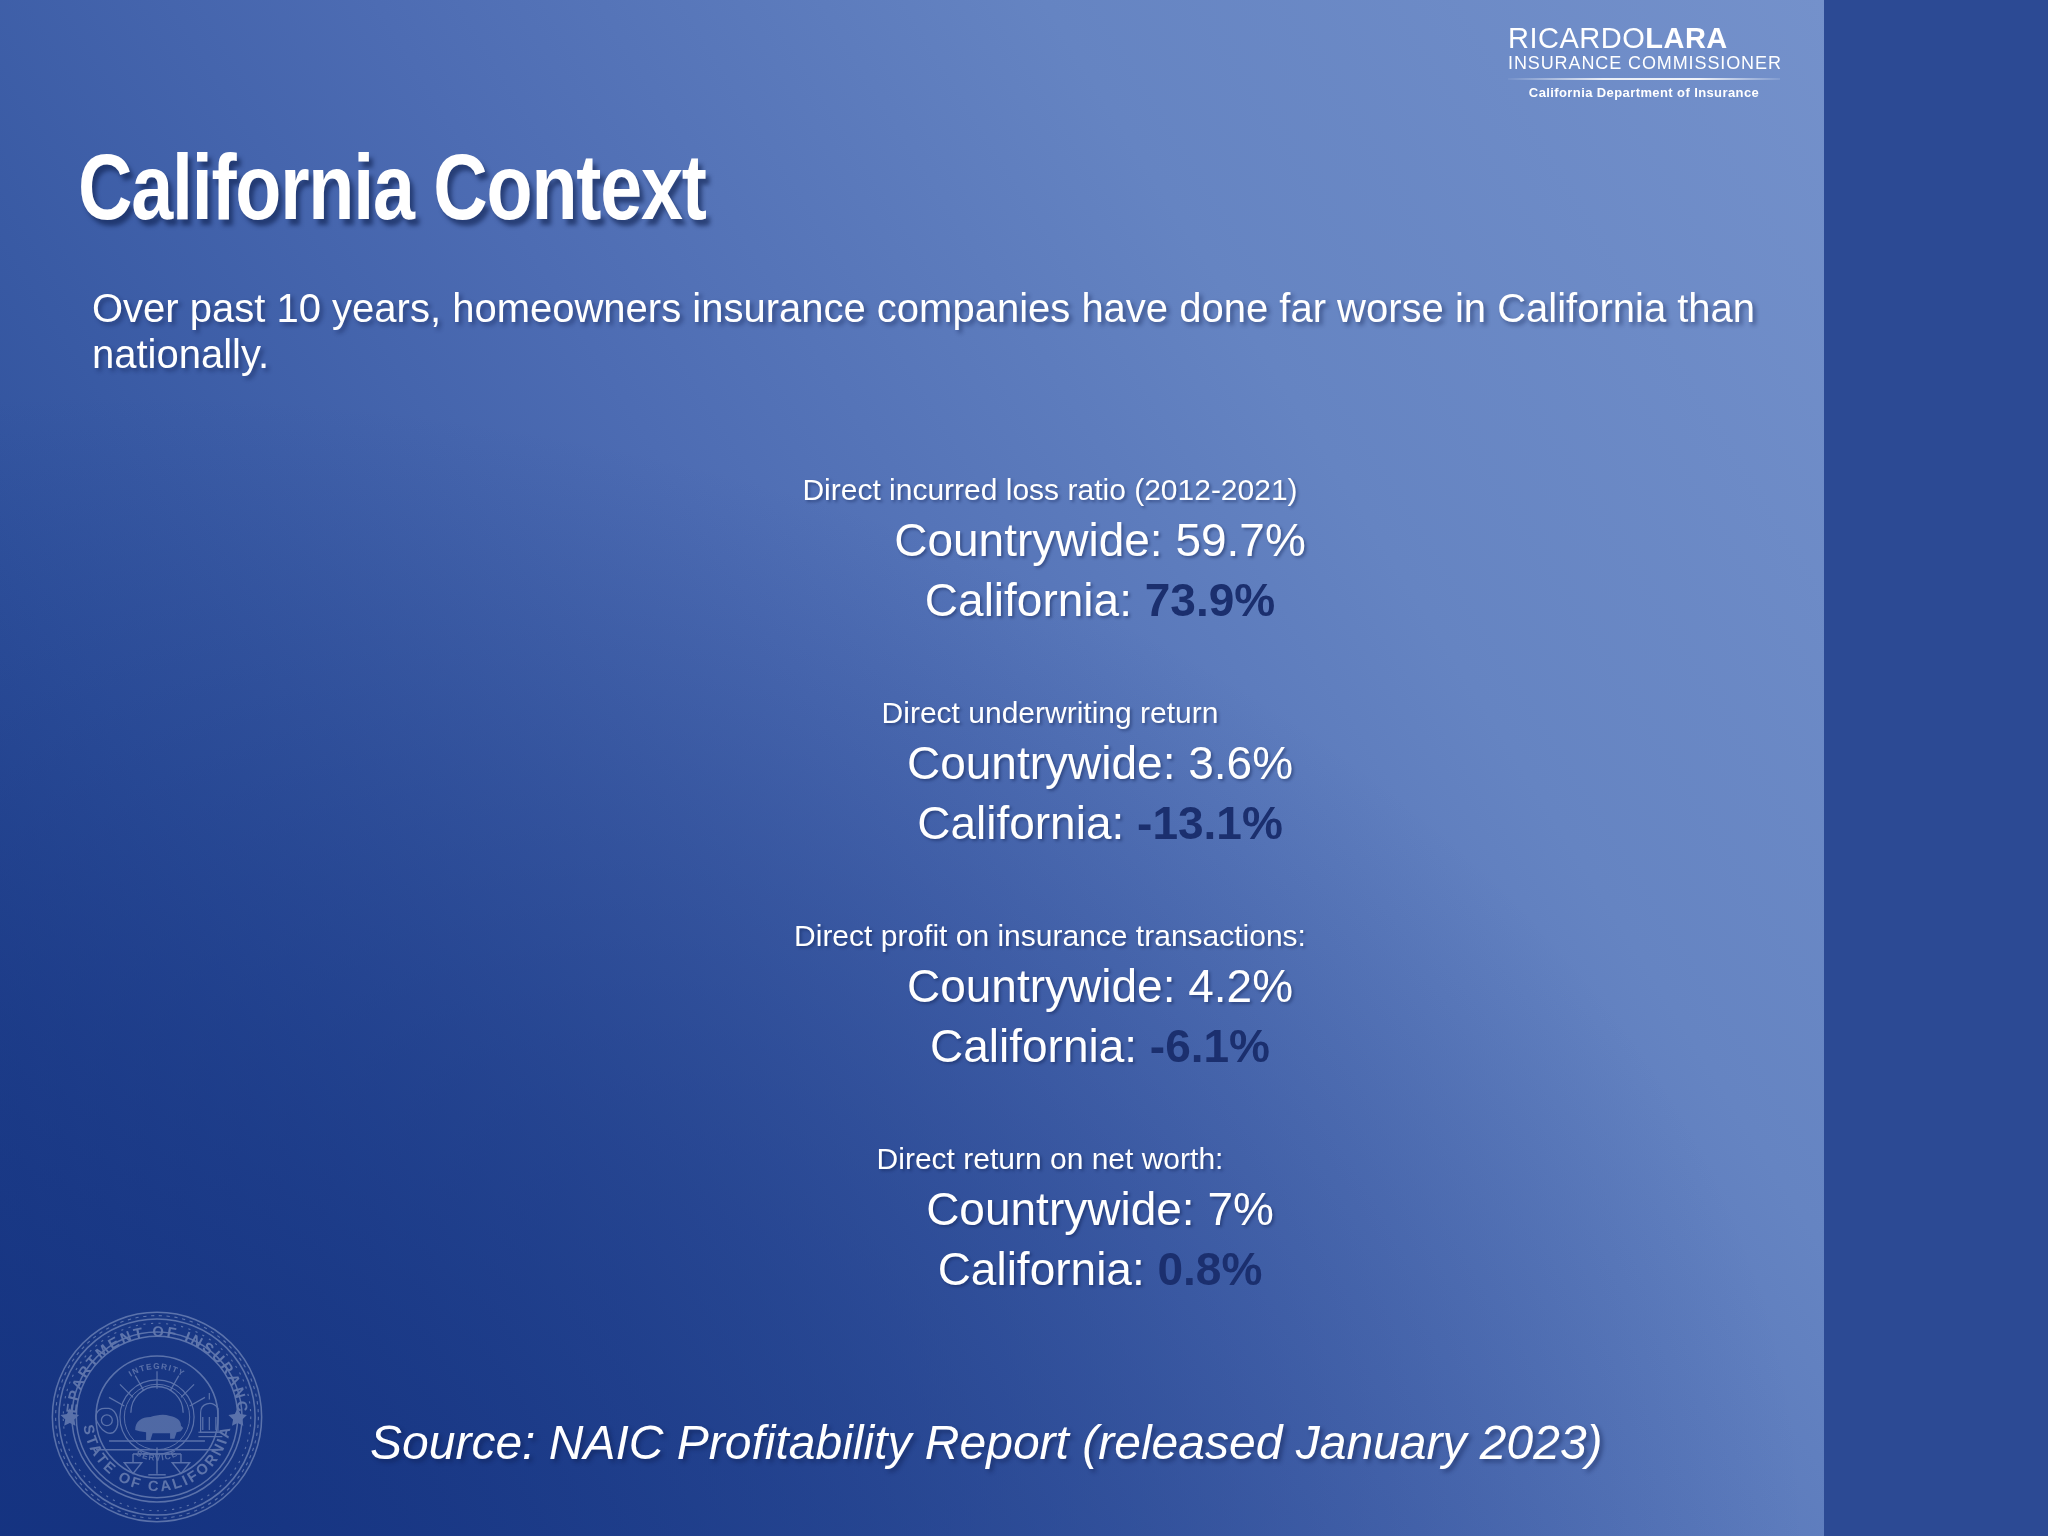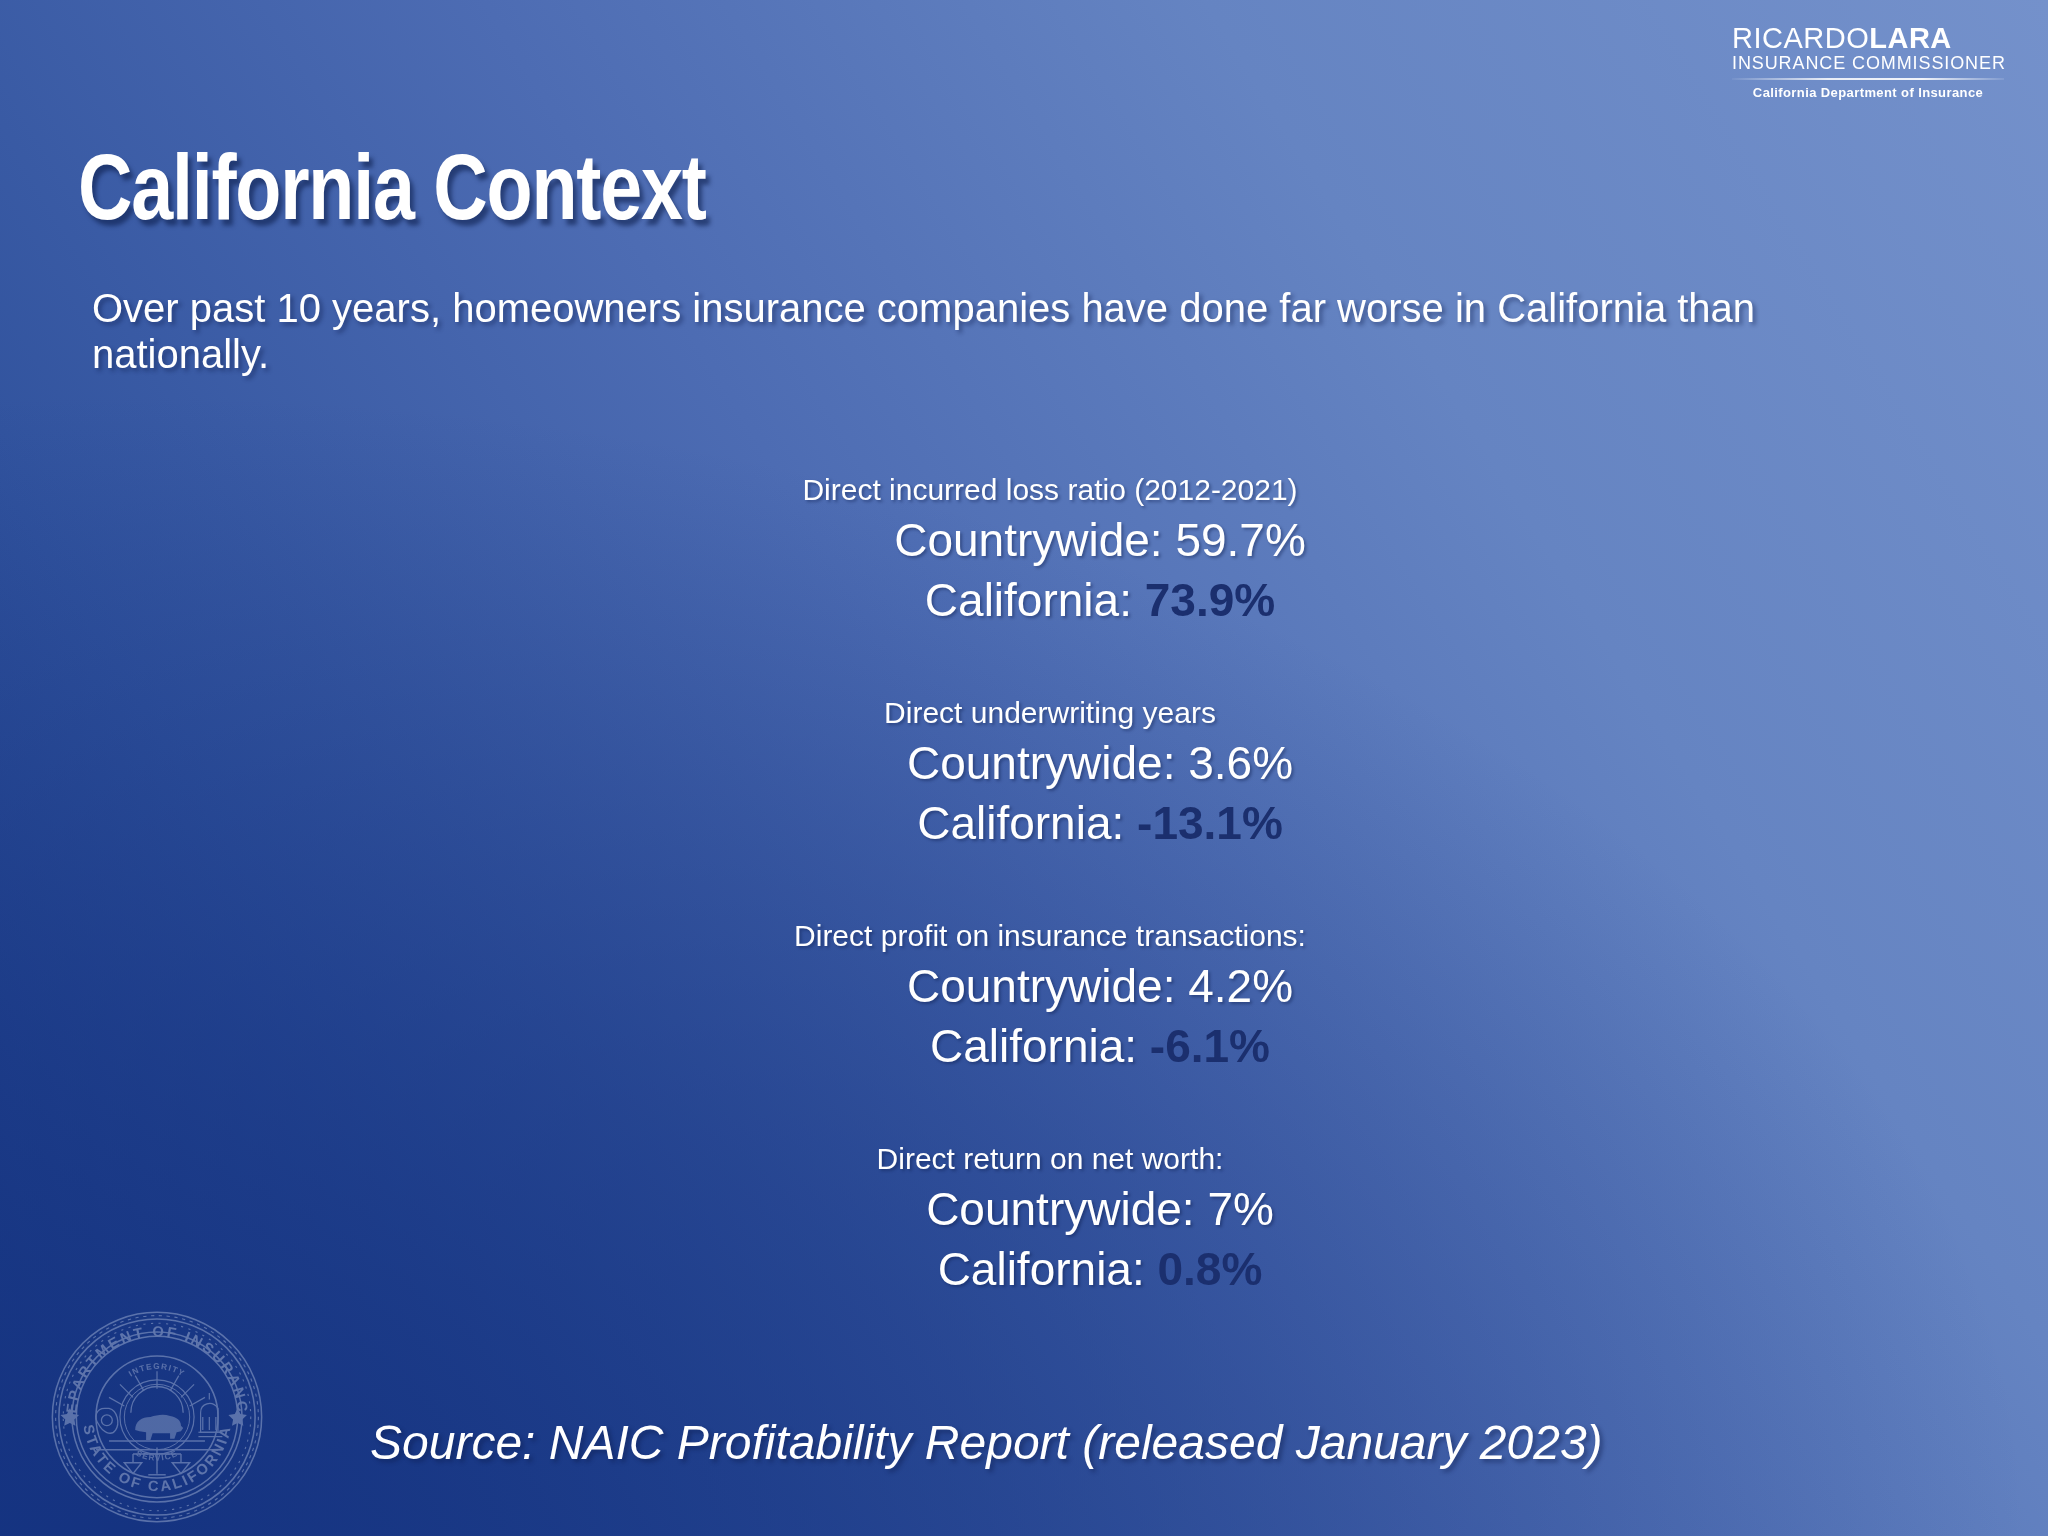--- a/index.html
+++ b/index.html
@@ -2,21 +2,21 @@
 <html><head>
 <meta charset="utf-8">
 <style>
   html, body {
     margin: 0;
     padding: 0;
     background: #2c4a94;
   }
   #slide {
     position: relative;
-    width: 2048px;
+    width: 1824px;
     height: 1536px;
     overflow: hidden;
     font-family: "Liberation Sans", sans-serif;
     
     background:
       radial-gradient(ellipse 150% 120% at 6% 100%, rgba(20,50,128,0.92) 0%, rgba(20,50,128,0.55) 28%, rgba(20,50,128,0.0) 62%),
       linear-gradient(58deg, #1c3c87 0%, #31539e 22%, #4d6cb3 48%, #6584c2 72%, #7491cb 100%);
   }
 
   
@@ -171,21 +171,21 @@
         <span class="label">Countrywide:</span>
         <span class="value-plain">59.7%</span>
       </div>
       <div class="stat-row">
         <span class="label">California:</span>
         <span class="value-hl">73.9%</span>
       </div>
     </div>
 
     <div class="stat-block">
-      <div class="stat-heading">Direct underwriting years</div>
+      <div class="stat-heading">Direct underwriting return</div>
       <div class="stat-row">
         <span class="label">Countrywide:</span>
         <span class="value-plain">3.6%</span>
       </div>
       <div class="stat-row">
         <span class="label">California:</span>
         <span class="value-hl">-13.1%</span>
       </div>
     </div>
 

